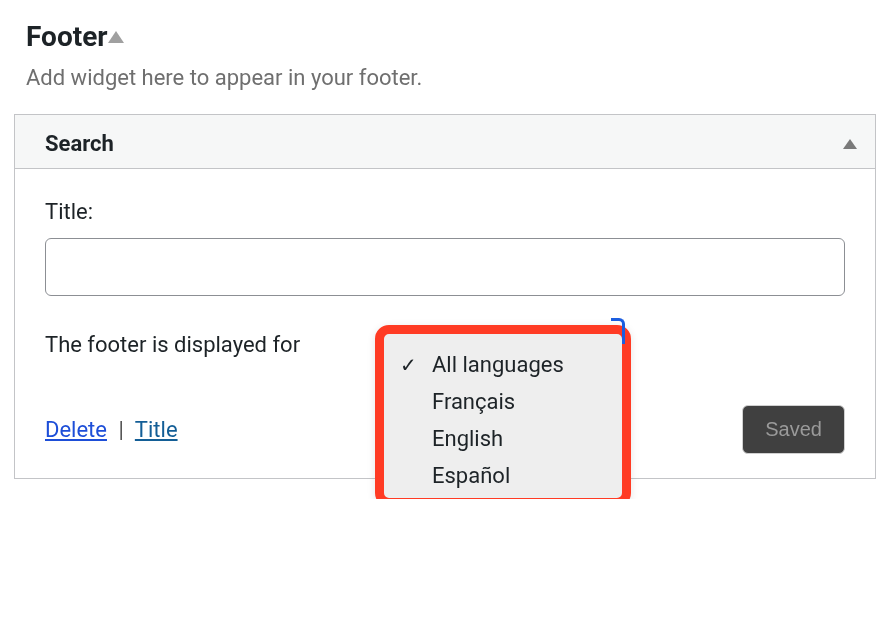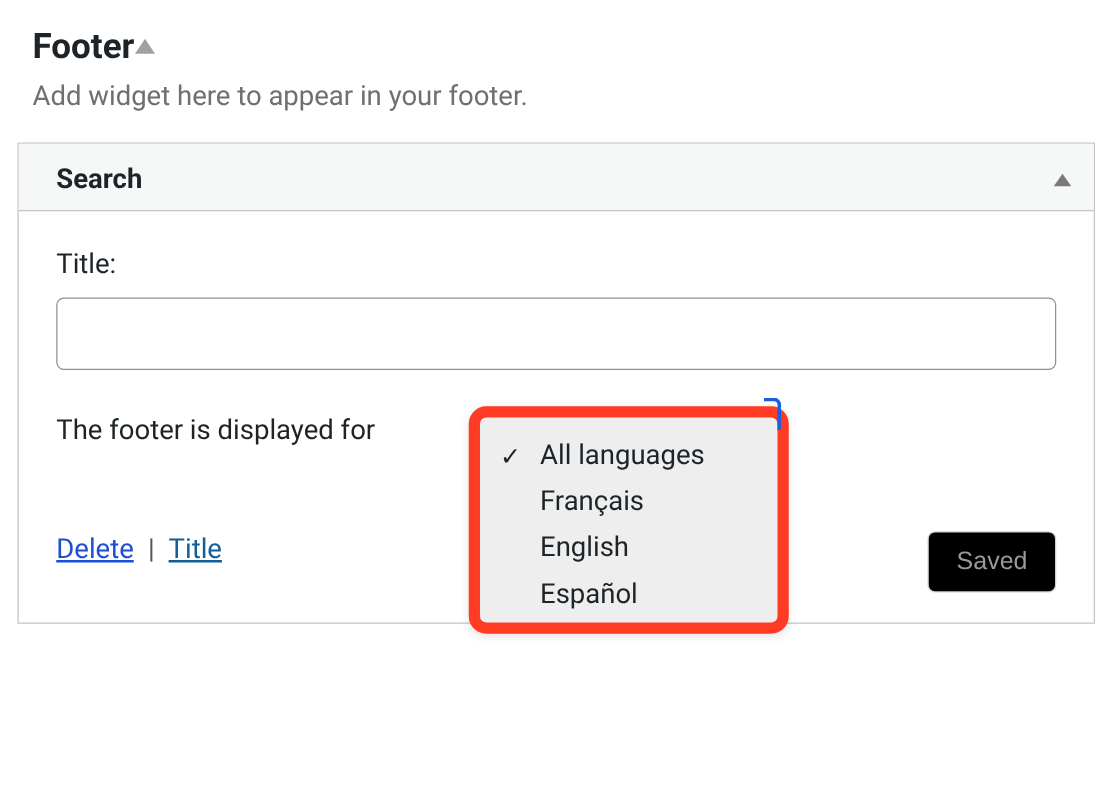--- a/index.html
+++ b/index.html
@@ -103,26 +103,25 @@
       color: #555;
       margin: 0 6px;
     }
     .done-link {
       color: #135e96;
       text-decoration: underline;
       cursor: pointer;
     }
     .saved-btn {
       border: 1px solid #d0d0d0;
-      background: #000000;
+      background: #404040;
       color: #9a9a9a;
       font-size: 20px;
       padding: 12px 22px;
       border-radius: 6px;
-      margin-top: 20px;
     }
     .dropdown-popup {
       position: absolute;
       top: 156px;
       left: 360px;
       width: 256px;
       background: #eeeeee;
       border: 9px solid #ff3b24;
       border-radius: 14px;
       padding: 12px 0 4px 0;

